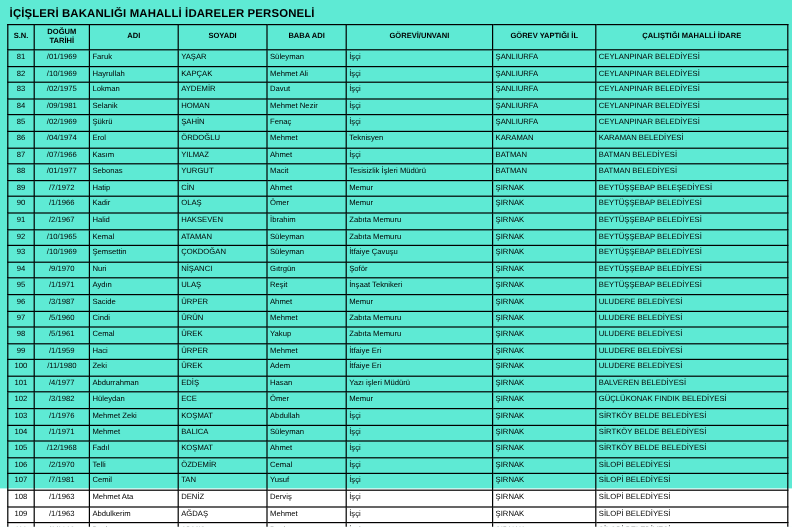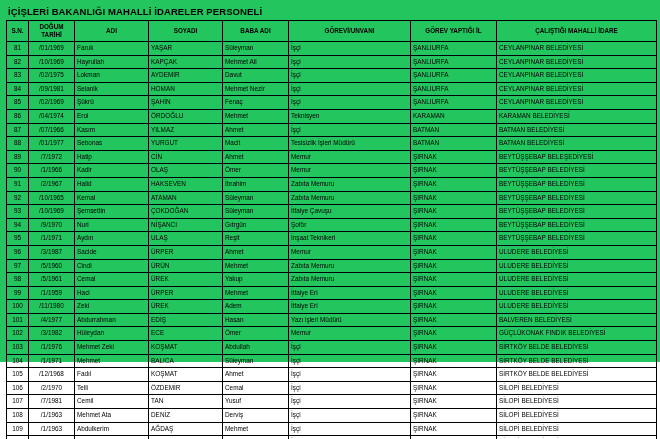--- a/index.html
+++ b/index.html
@@ -10,24 +10,24 @@
   body {
     width: 660px;
     height: 439px;
     font-family: "Liberation Sans", sans-serif;
     color: #000000;
     overflow: hidden;
   }
   #page {
     position: relative;
     width: 660px;
-    height: 362px;
+    height: 407px;
     box-sizing: border-box;
     padding: 6px 4px 4px 6px;
-    background: #22c55e;
+    background: #5eead4;
   }
   .doc-title {
     font-size: 9.5px;
     font-weight: bold;
     letter-spacing: 0.1px;
     margin: 0 0 3px 2px;
     white-space: nowrap;
   }
   table.personnel {
     border-collapse: collapse;

